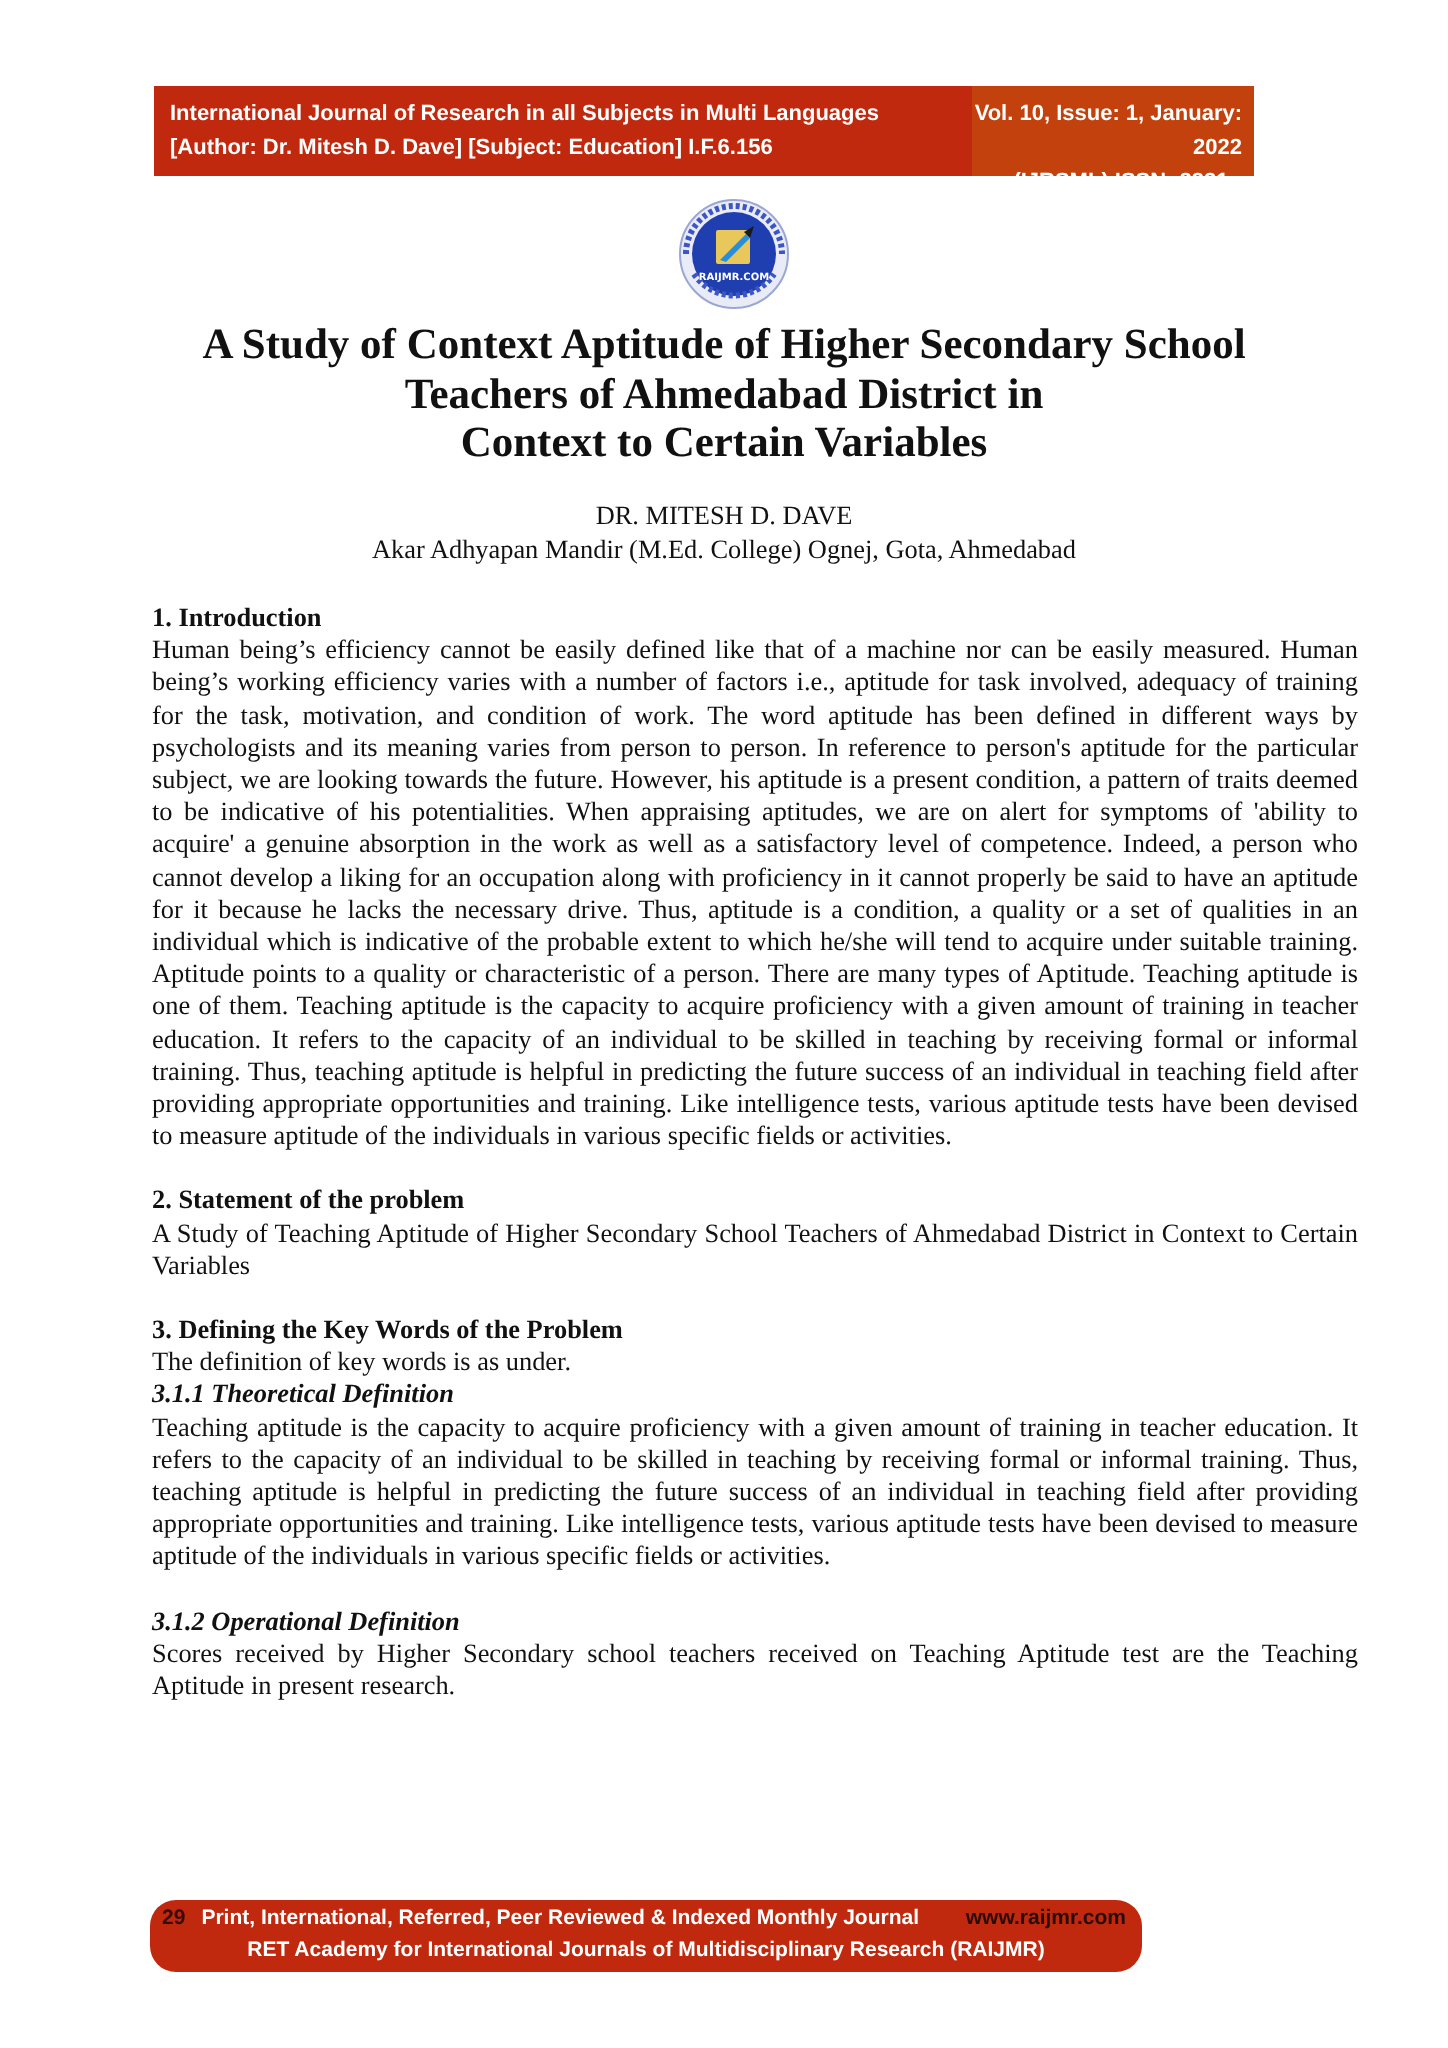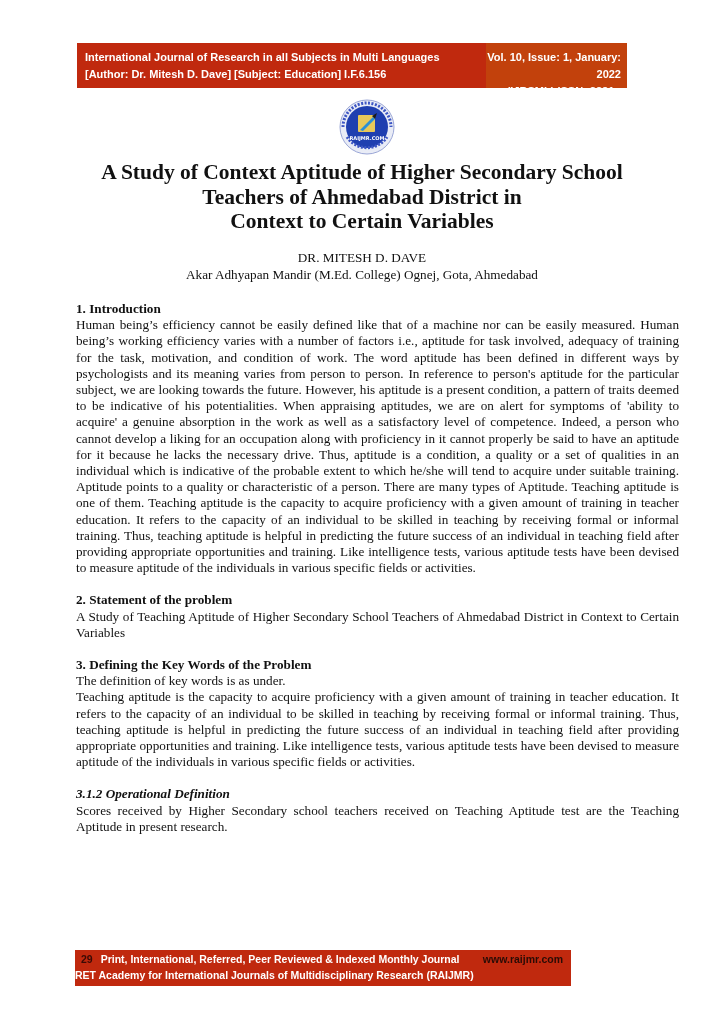--- a/index.html
+++ b/index.html
@@ -29,26 +29,26 @@
   }
   .content {
     position: absolute; left: 76px; top: 301px; width: 603px; font-size: 13.2px; line-height: 16.2px;
   }
   .content p { margin: 0; text-align: justify; }
   .h { font-weight: bold; margin: 0; }
   .hi { font-weight: bold; font-style: italic; margin: 0; }
   .gap { height: 16px; }
   .ftr {
     position: absolute; left: 75px; top: 950px; width: 496px; height: 36px; background: #c0290e;
-    font-family: "Liberation Sans", "DejaVu Sans", sans-serif; font-weight: bold; font-size: 10.5px; color: #fff;
+    font-family: "Liberation Sans", "DejaVu Sans", sans-serif; font-weight: bold; font-size: 10.5px; color: #fff; border-radius: 13px;
   }
   .ftr-row1 { position: absolute; left: 6px; top: 3px; right: 8px; height: 15px; display: flex; }
   .pg { color: #3a0a05; margin-right: 8px; }
   .url { margin-left: auto; color: #2a0c06; }
-  .ftr-row2 { position: absolute; left: 0; right: 0; top: 19px; text-align: left; }
+  .ftr-row2 { position: absolute; left: 0; right: 0; top: 19px; text-align: center; }
 </style>
 </head>
 <body>
 
 <div class="hdr">
   <div class="hdr-left">
     <div>International Journal of Research in all Subjects in Multi Languages</div>
     <div>[Author: Dr. Mitesh D. Dave] [Subject: Education] I.F.6.156</div>
   </div>
   <div class="hdr-right">
@@ -83,20 +83,21 @@
 
 <div class="content">
   <p class="h">1. Introduction</p>
   <p>Human being’s efficiency cannot be easily defined like that of a machine nor can be easily measured. Human being’s working efficiency varies with a number of factors i.e., aptitude for task involved, adequacy of training for the task, motivation, and condition of work. The word aptitude has been defined in different ways by psychologists and its meaning varies from person to person. In reference to person's aptitude for the particular subject, we are looking towards the future. However, his aptitude is a present condition, a pattern of traits deemed to be indicative of his potentialities. When appraising aptitudes, we are on alert for symptoms of 'ability to acquire' a genuine absorption in the work as well as a satisfactory level of competence. Indeed, a person who cannot develop a liking for an occupation along with proficiency in it cannot properly be said to have an aptitude for it because he lacks the necessary drive. Thus, aptitude is a condition, a quality or a set of qualities in an individual which is indicative of the probable extent to which he/she will tend to acquire under suitable training. Aptitude points to a quality or characteristic of a person.  There are many types of Aptitude. Teaching aptitude is one of them. Teaching aptitude is the capacity to acquire proficiency with a given amount of training in teacher education. It refers to the capacity of an individual to be skilled in teaching by receiving formal or informal training. Thus, teaching aptitude is helpful in predicting the future success of an individual in teaching field after providing appropriate opportunities and training. Like intelligence tests, various aptitude tests have been devised to measure aptitude of the individuals in various specific fields or activities.</p>
   <div class="gap"></div>
   <p class="h">2. Statement of the problem</p>
   <p>A Study of Teaching Aptitude of Higher Secondary School Teachers of Ahmedabad District in Context to Certain Variables</p>
   <div class="gap"></div>
   <p class="h">3. Defining the Key Words of the Problem</p>
   <p>The definition of key words is as under.</p>
+  <p class="hi">3.1.1 Theoretical Definition</p>
   <p>Teaching aptitude is the capacity to acquire proficiency with a given amount of training in teacher education. It refers to the capacity of an individual to be skilled in teaching by receiving formal or informal training. Thus, teaching aptitude is helpful in predicting the future success of an individual in teaching field after providing appropriate opportunities and training. Like intelligence tests, various aptitude tests have been devised to measure aptitude of the individuals in various specific fields or activities.</p>
   <div class="gap"></div>
   <p class="hi">3.1.2 Operational Definition</p>
   <p>Scores received by Higher Secondary school teachers received on Teaching Aptitude test are the Teaching Aptitude in present research.</p>
 </div>
 
 <div class="ftr">
   <div class="ftr-row1">
     <span class="pg">29</span>
     <span>Print, International, Referred, Peer Reviewed &amp; Indexed Monthly Journal</span>

